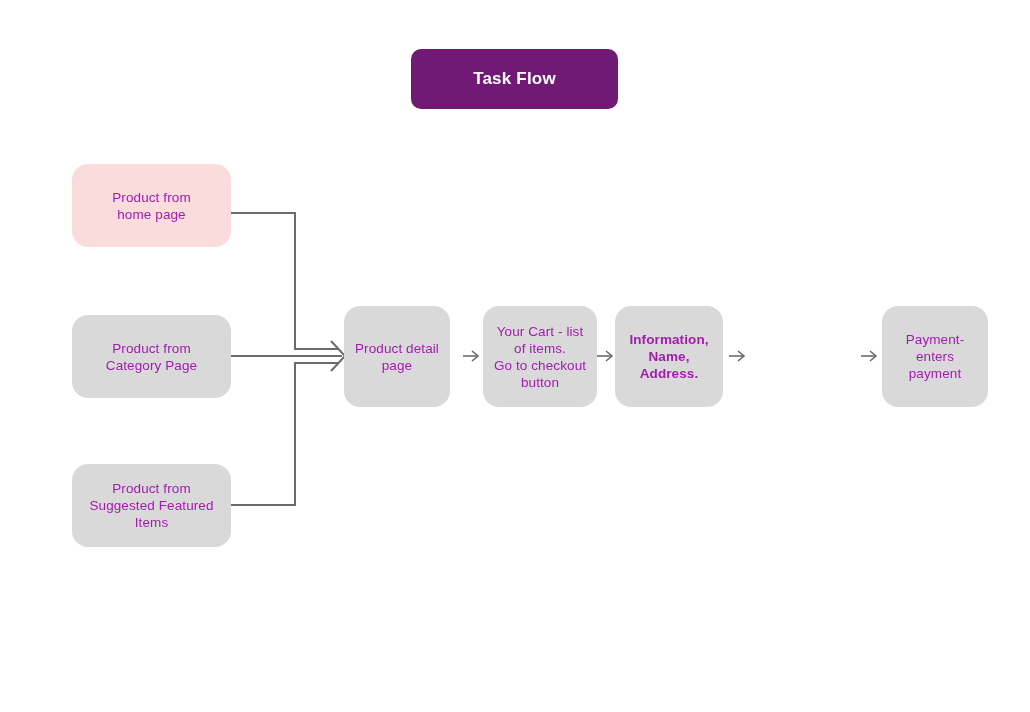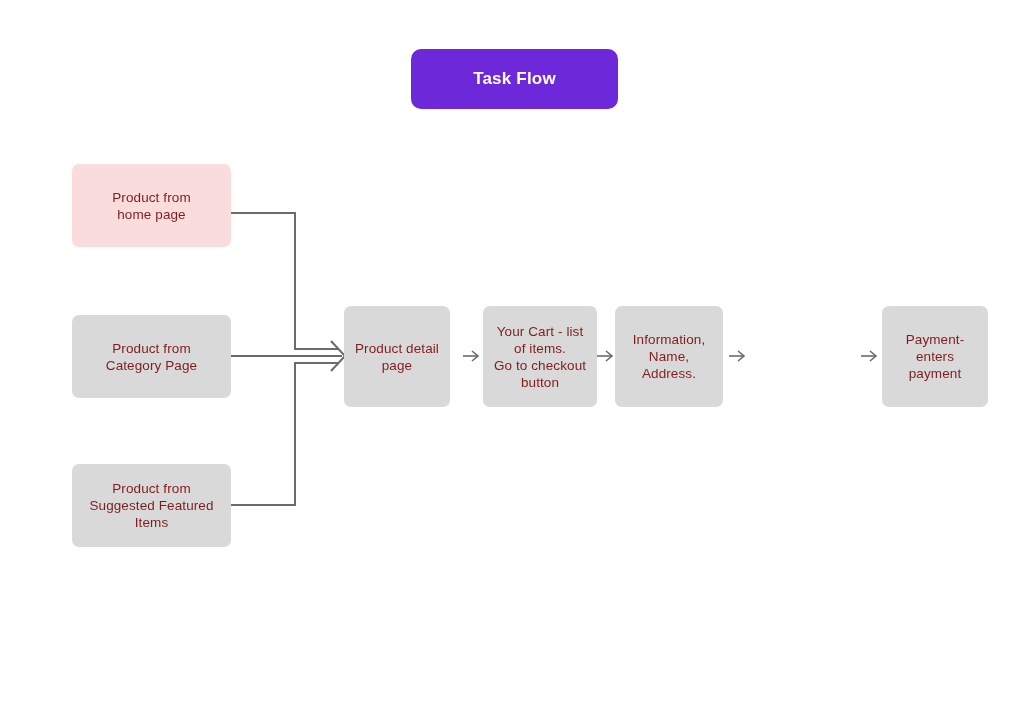--- a/index.html
+++ b/index.html
@@ -23,39 +23,39 @@
     width: 1030px;
     height: 712px;
   }
   .node {
     position: absolute;
     box-sizing: border-box;
     display: flex;
     align-items: center;
     justify-content: center;
     text-align: center;
-    border-radius: 7px;
+    border-radius: 16px;
     background: #d9d9d9;
-    color: #7f1d1d;
+    color: #a21caf;
     font-size: 13.5px;
     line-height: 17px;
     padding: 6px 10px;
     white-space: pre-line;
     letter-spacing: 0.1px;
   }
   .node.pink {
     background: #fadcdc;
   }
   .title-node {
     position: absolute;
     box-sizing: border-box;
     display: flex;
     align-items: center;
     justify-content: center;
-    background: #6d28d9;
+    background: #701a75;
     color: #ffffff;
     font-size: 17px;
     font-weight: bold;
     border-radius: 10px;
     letter-spacing: 0.2px;
   }
   svg.edges {
     position: absolute;
     left: 0;
     top: 0;
@@ -113,21 +113,21 @@
 Items</div>
 
   <div class="node" style="left:344px; top:306px; width:106px; height:101px;">Product detail
 page</div>
 
   <div class="node" style="left:483px; top:306px; width:114px; height:101px;">Your Cart - list
 of items.
 Go to checkout
 button</div>
 
-  <div class="node" style="left:615px; top:306px; width:108px; height:101px;">Information,
+  <div class="node" style="left:615px; top:306px; width:108px; height:101px;font-weight:bold;">Information,
 Name,
 Address.</div>
 
 
   <div class="node" style="left:882px; top:306px; width:106px; height:101px;">Payment-
 enters
 payment</div>
 
 </div>
 

